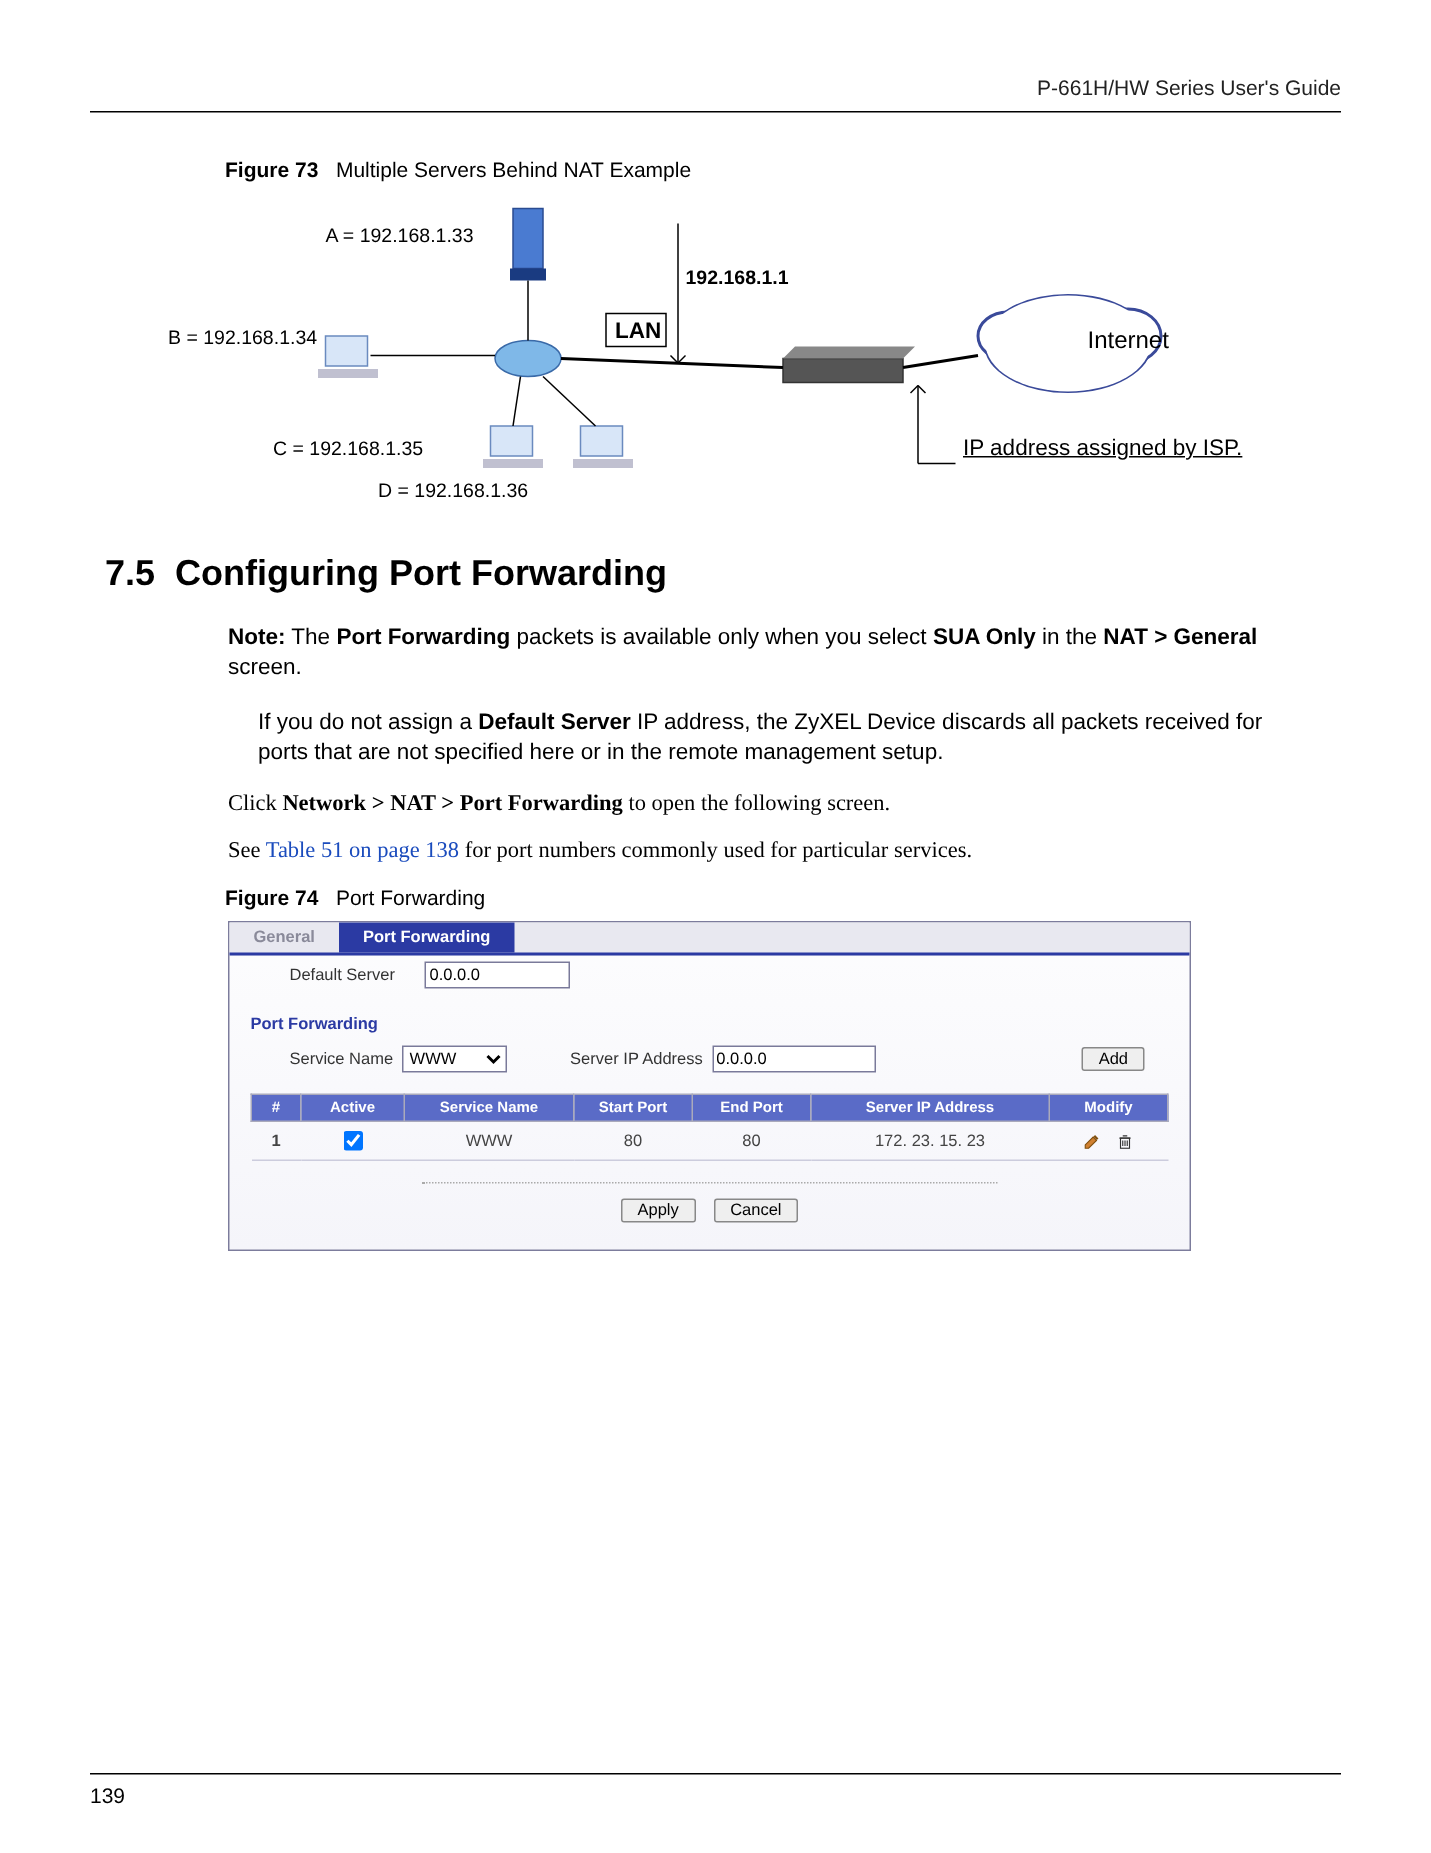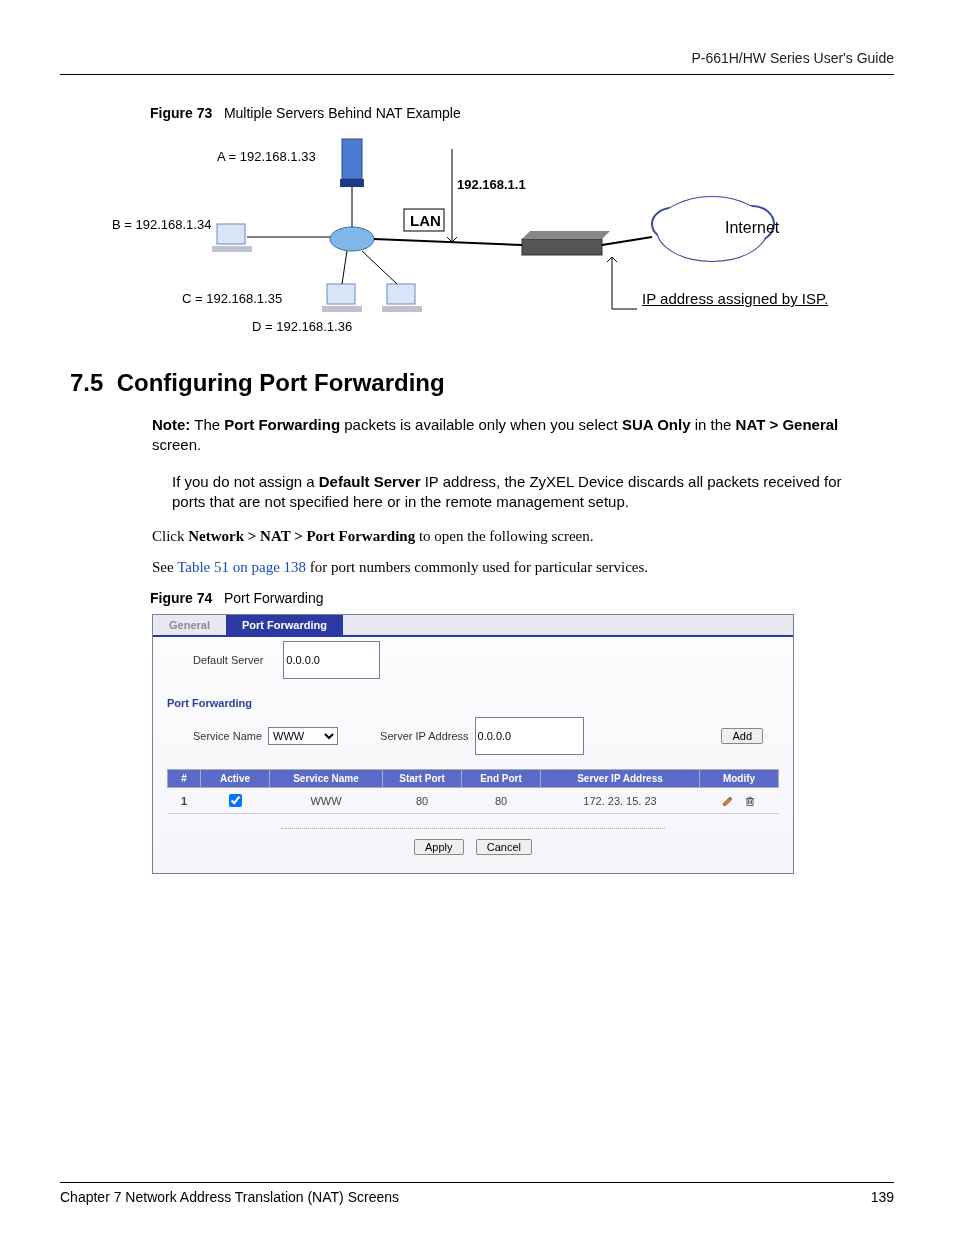--- a/index.html
+++ b/index.html
@@ -81,21 +81,21 @@
   }
   .form-row {
     padding: 4px 14px 10px 40px;
     display:flex;
     align-items:center;
     gap: 20px;
   }
   .form-row input[type=text] {
     font-size: 11px;
     border:1px solid #7a7a9a;
-    padding:11px 2px;
+    padding:1px 2px;
     background:#fff;
     height:14px;
   }
   .form-row select {
     font-size: 11px;
     border:1px solid #7a7a9a;
     background:#fff;
     height:18px;
   }
   .btn {
@@ -304,17 +304,16 @@
 
     <div class="apply-row">
       <div class="dots"></div>
       <button class="btn">Apply</button>
       &nbsp;&nbsp;
       <button class="btn">Cancel</button>
     </div>
   </div>
 
   <div class="footer">
-    <span>Chapter 7 Network Address Translation (NAT) Screens</span>
     <span>139</span>
   </div>
 
 </div>
 
 </body></html>

